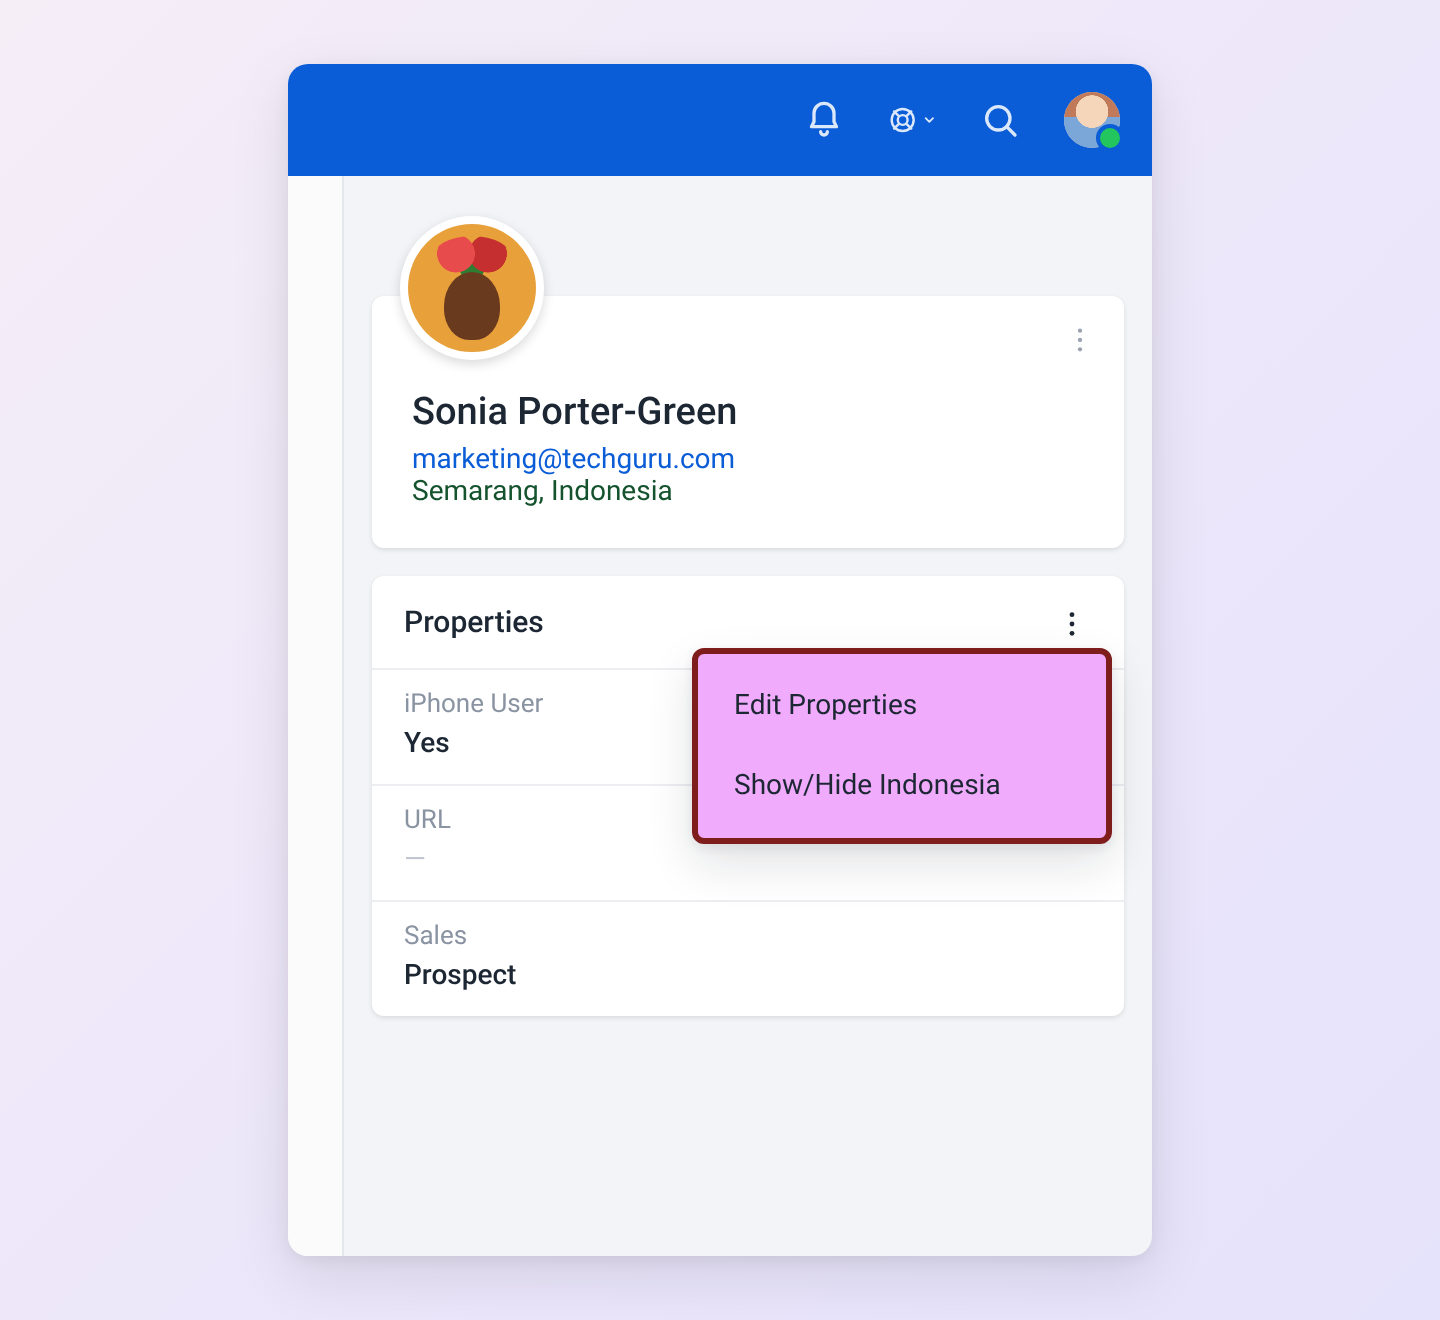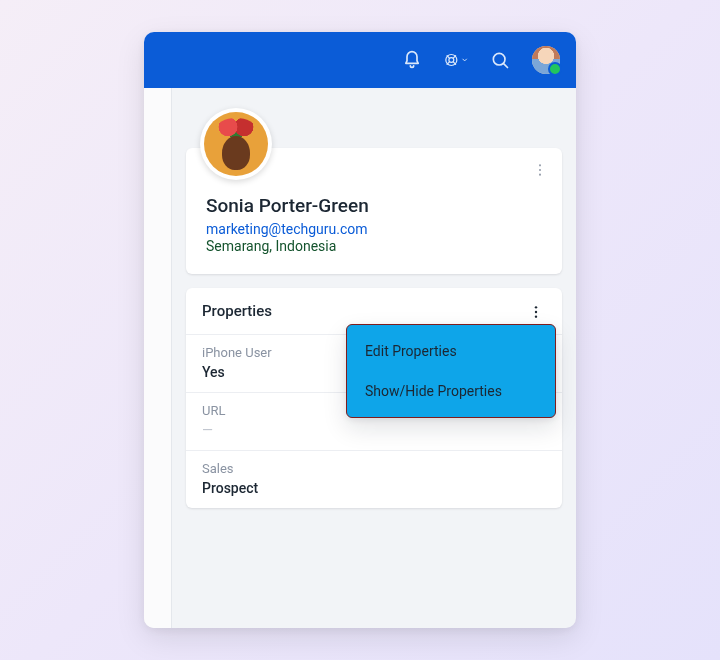--- a/index.html
+++ b/index.html
@@ -122,23 +122,23 @@
     border-top:1px solid #eceef2;
   }
   .prop-label { font-size:13px; color:#8a93a2; margin-bottom:4px; }
   .prop-value { font-size:14px; color:#1c2733; font-weight:500; }
   .prop-value.empty { color:#c0c5ce; font-weight:400; }
 
   .dropdown {
     position:absolute;
     top: 36px; right: 6px;
     width: 210px;
-    background:#0ea5e9; border-radius:6px;
+    background:#f0abfc; border-radius:6px;
     box-shadow: 0 10px 24px rgba(16,24,40,0.12), 0 2px 6px rgba(16,24,40,0.08);
-    border:1px solid #7f1d1d;
+    border:3px solid #7f1d1d;
     padding:6px 0;
     z-index:5;
   }
   .dropdown-item {
     padding:12px 18px;
     font-size:14px; color:#1c2733;
     cursor:pointer;
   }
 
   svg { display:block; }
@@ -217,19 +217,19 @@
           <div class="prop-label">URL</div>
           <div class="prop-value empty">—</div>
         </div>
         <div class="prop-row">
           <div class="prop-label">Sales</div>
           <div class="prop-value">Prospect</div>
         </div>
 
         <div class="dropdown">
           <div class="dropdown-item">Edit Properties</div>
-          <div class="dropdown-item">Show/Hide Properties</div>
+          <div class="dropdown-item">Show/Hide Indonesia</div>
         </div>
       </div>
 
     </div>
   </div>
 </div>
 
 </body></html>

